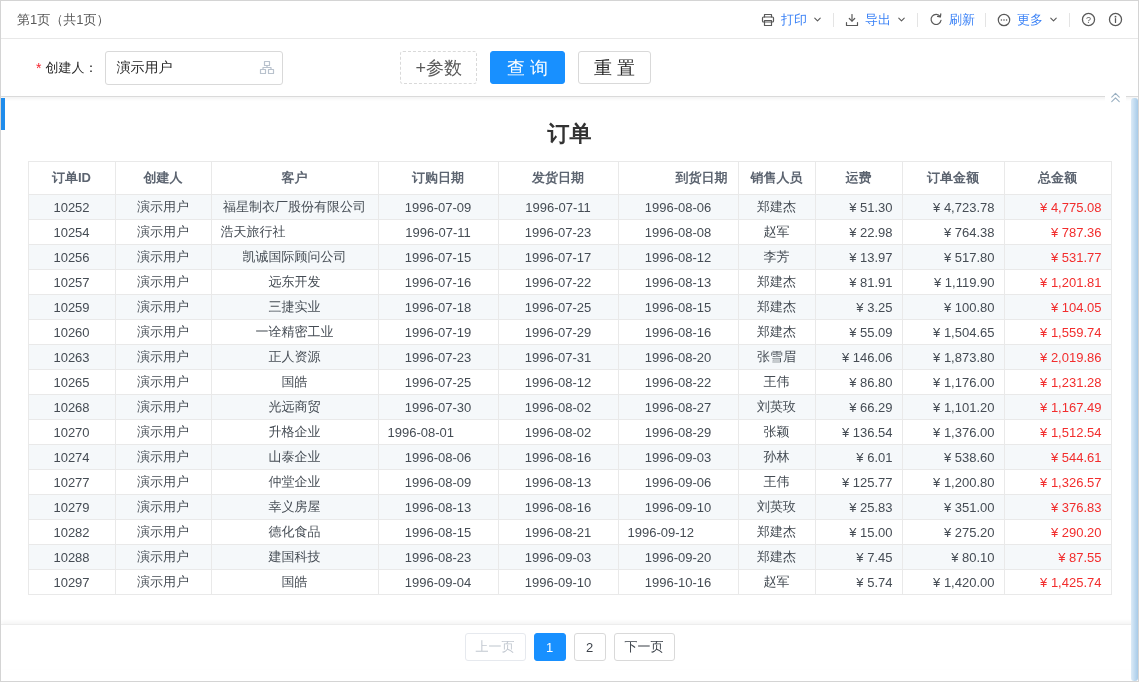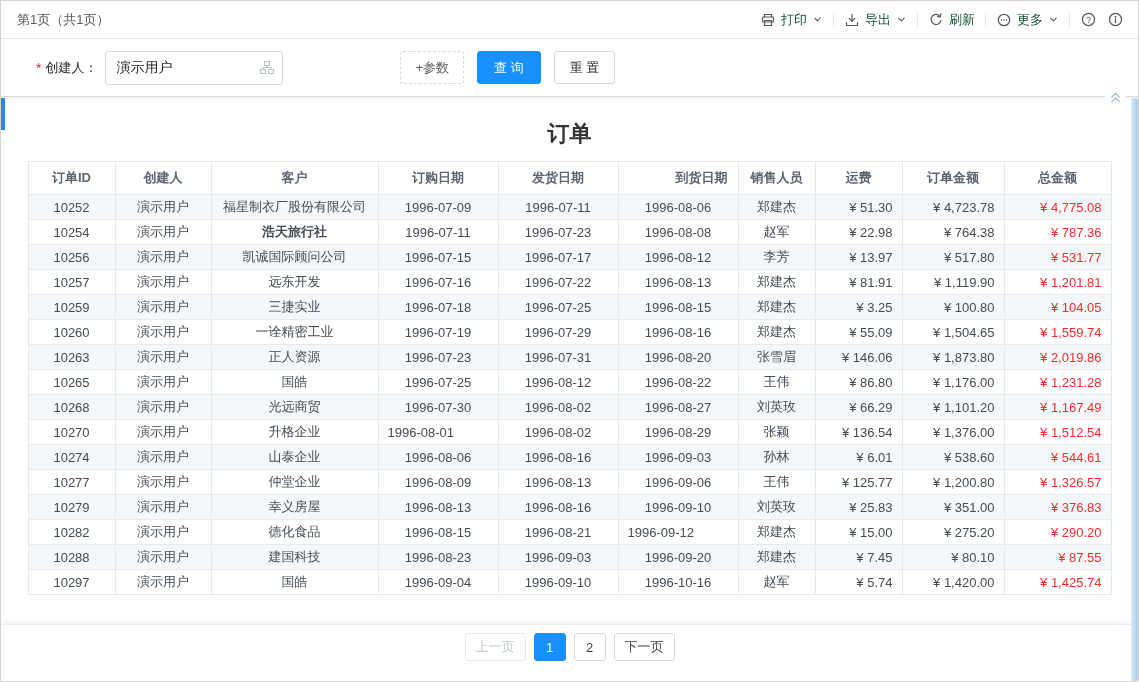--- a/index.html
+++ b/index.html
@@ -8,39 +8,39 @@
     font-family:"Liberation Sans","DejaVu Sans",sans-serif;
     background:#fff; position:relative; overflow:hidden;
     border:1px solid #d4d4d4; color:#454c54;
   }
   
   .topbar { height:38px; display:flex; align-items:center; justify-content:space-between;
             padding:0 14px 0 16px; border-bottom:1px solid #e8e8e8; background:#fff; }
   .page-indicator { font-size:13px; color:#595959; }
   .topbar-actions { display:flex; align-items:center; gap:10px; font-size:13px; color:#595959; }
   .action { display:flex; align-items:center; gap:5px; cursor:pointer; background:none; border:none;
-            font-size:13px; color:#14532d; font-family:inherit; }
+            font-size:13px; color:#3b82f6; font-family:inherit; }
   .sep { width:1px; height:14px; background:#e4e4e4; }
   .icon { display:inline-block; line-height:0; }
   svg { stroke:#595959; fill:none; stroke-width:1.2; stroke-linecap:round; stroke-linejoin:round; }
   svg.lt { stroke:#b9c2cd; }
   svg .fill { fill:#595959; stroke:none; }
   svg text { stroke:none; fill:#595959; font-family:"Liberation Sans",sans-serif; }
   
   .filterbar { height:58px; display:flex; align-items:center; padding-left:35px;
                border-bottom:1px solid #dadada; box-shadow:0 2px 3px rgba(0,0,0,.05);
                position:relative; background:#fff; z-index:3; }
   .req { color:#f5222d; margin-right:4px; font-size:14px; }
   .filter-label { font-size:13px; color:#262626; }
   .input-wrap { position:relative; margin-left:8px; }
   .text-input { width:178px; height:34px; border:1px solid #d9d9d9; border-radius:3px;
                 padding:0 32px 0 10px; font-size:14px; color:#262626; font-family:inherit; }
   .sitemap { position:absolute; right:8px; top:9px; }
   .filter-buttons { display:flex; gap:13px; margin-left:117px; }
-  .btn { height:33px; border-radius:3px; font-size:13px; cursor:pointer; font-family:inherit; }
+  .btn { height:33px; border-radius:3px; font-size:18px; cursor:pointer; font-family:inherit; }
   .btn-dashed  { border:1px dashed #d9d9d9; background:#fff; color:#595959; padding:0 14px; }
   .btn-primary { border:1px solid #1890ff; background:#1890ff; color:#fff; padding:0 16px; }
   .btn-plain   { border:1px solid #d9d9d9; background:#fff; color:#262626; padding:0 15px; }
   .collapse-btn { position:absolute; right:12px; bottom:-9px; background:#fff; border:none;
                   padding:0 3px; line-height:0; cursor:pointer; z-index:6; }
   
   .content { position:relative; }
   .report-title { font-size:22px; font-weight:bold; color:#333; text-align:center; margin:22px 0 12px; }
   table { border-collapse:collapse; table-layout:fixed; width:1083px; margin:0 auto; font-size:13px; }
   th { border:1px solid #e9e9e9; height:33px; color:#5c6470; font-weight:bold; background:#fff; }
@@ -202,21 +202,21 @@
           <td style="text-align: center;">1996-07-11</td>
           <td style="text-align: center;">1996-08-06</td>
           <td style="text-align: center;">郑建杰</td>
           <td style="text-align: right;">¥ 51.30</td>
           <td style="text-align: right;">¥ 4,723.78</td>
           <td class="money-red" style="text-align: right;">¥ 4,775.08</td>
         </tr>
         <tr>
           <td style="text-align: center;">10254</td>
           <td style="text-align: center;">演示用户</td>
-          <td style="text-align: center; font-weight: bold;">浩天旅行社</td>
+          <td style="">浩天旅行社</td>
           <td style="text-align: center;">1996-07-11</td>
           <td style="text-align: center;">1996-07-23</td>
           <td style="text-align: center;">1996-08-08</td>
           <td style="text-align: center;">赵军</td>
           <td style="text-align: right;">¥ 22.98</td>
           <td style="text-align: right;">¥ 764.38</td>
           <td class="money-red" style="text-align: right;">¥ 787.36</td>
         </tr>
         <tr>
           <td style="text-align: center;">10256</td>

